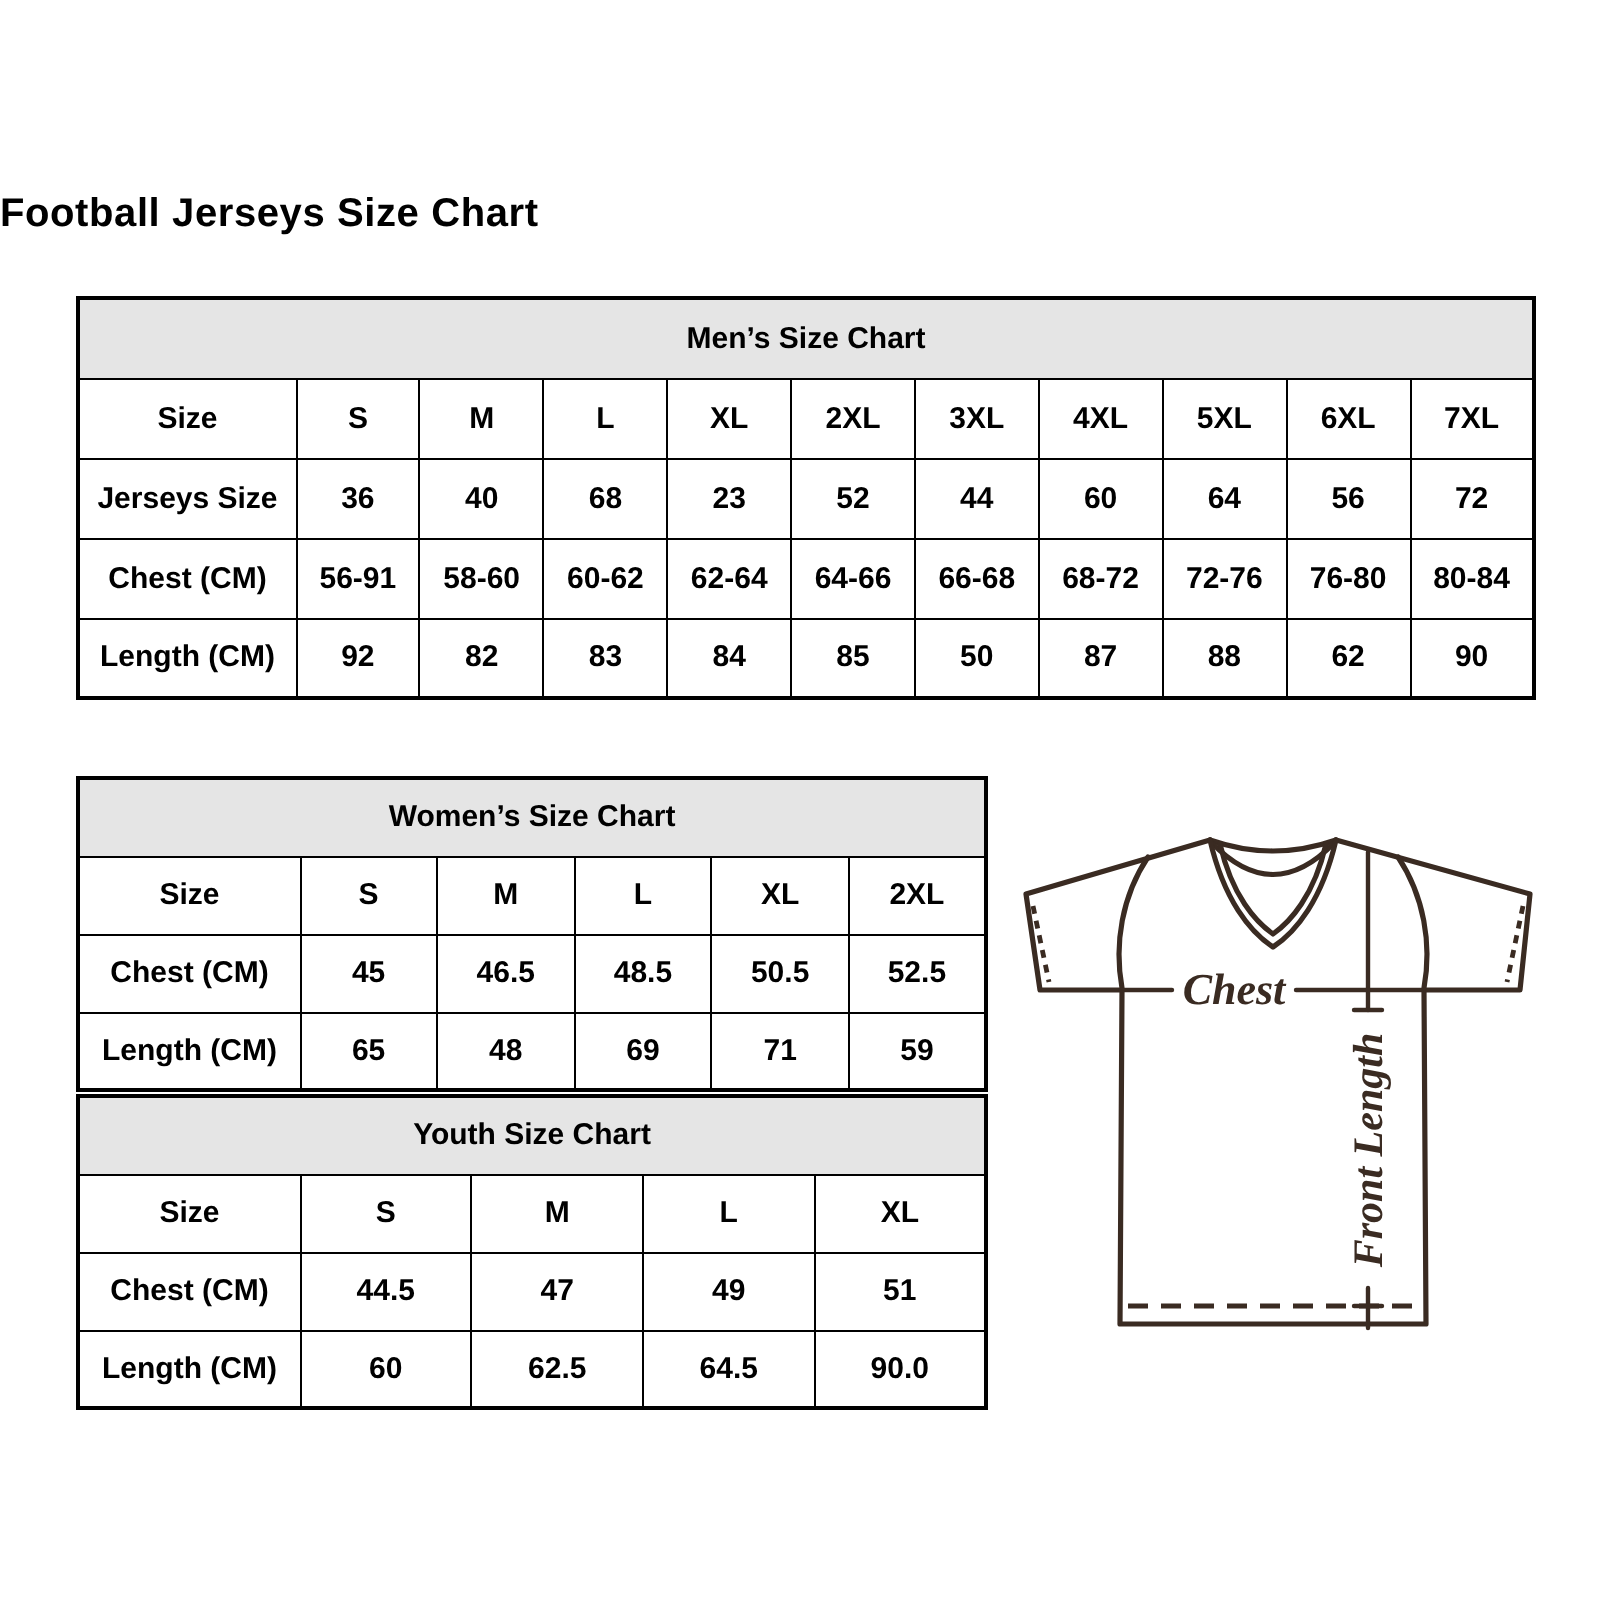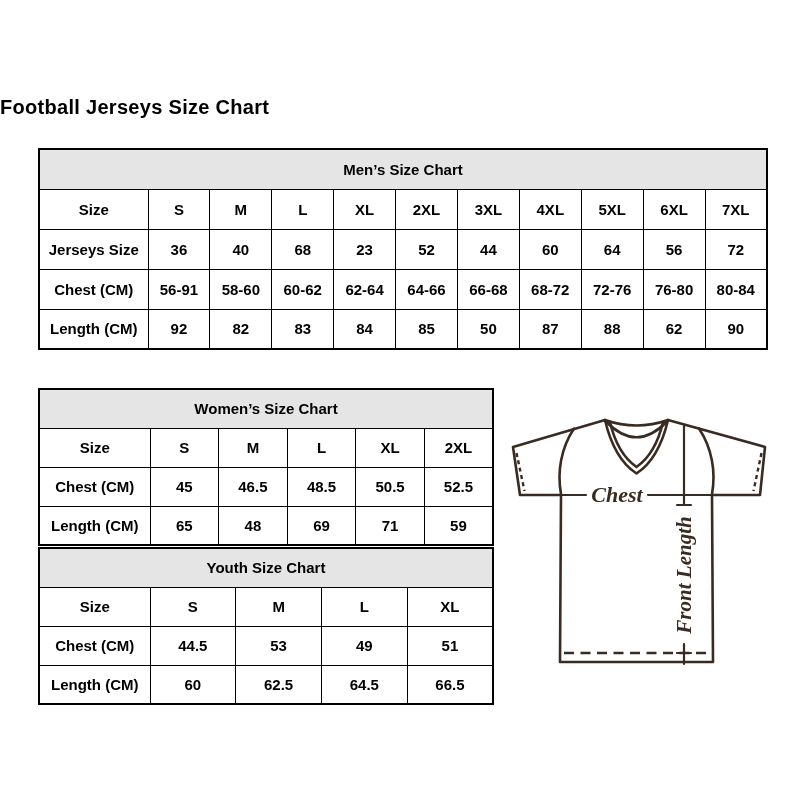--- a/index.html
+++ b/index.html
@@ -141,30 +141,30 @@
     <tr>
       <td>Size</td>
       <td>S</td>
       <td>M</td>
       <td>L</td>
       <td>XL</td>
     </tr>
     <tr>
       <td>Chest (CM)</td>
       <td>44.5</td>
-      <td>53</td>
+      <td>47</td>
       <td>49</td>
       <td>51</td>
     </tr>
     <tr>
       <td>Length (CM)</td>
       <td>60</td>
       <td>62.5</td>
       <td>64.5</td>
-      <td>66.5</td>
+      <td>90.0</td>
     </tr>
   </tbody>
     </table>
 
   <svg class="jersey" viewBox="0 0 280 270">
     <g fill="none" stroke="#3a2b22" stroke-width="2.6" stroke-linejoin="round" stroke-linecap="round">
       <path d="M105,12 L13,39 L20,87 L61,87 L60,254 L213,254 L212,87 L260,87 L265,39 L168,12"></path>
       <path d="M105,12 Q136.5,23 168,12"></path>
       <path d="M106,13.5 Q136.5,45 167,13.5"></path>
       <path d="M105,12 C112,42 125,58 136.5,65.5 C148,58 161,42 168,12"></path>

